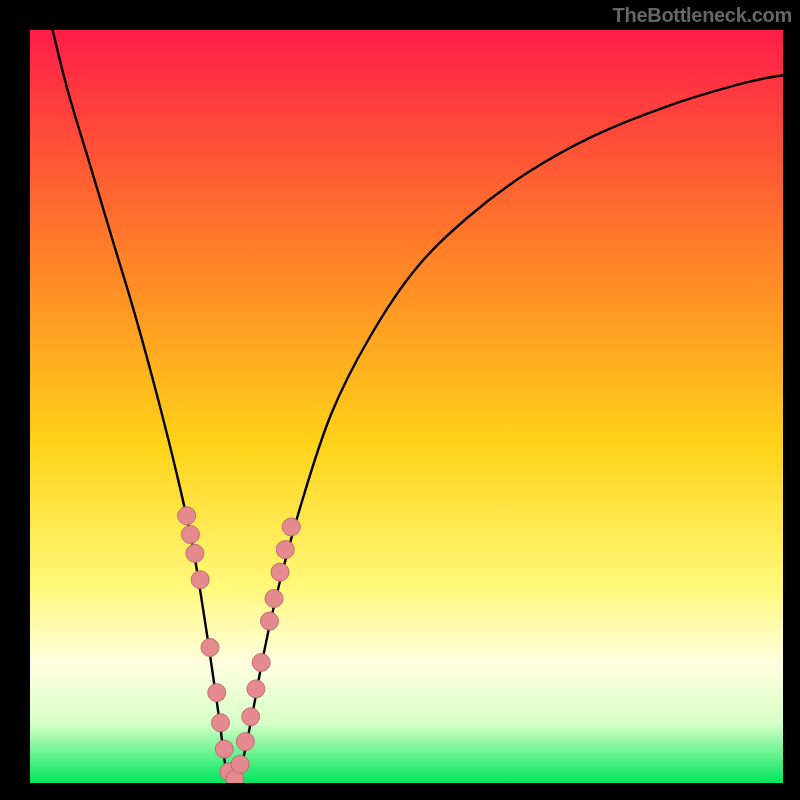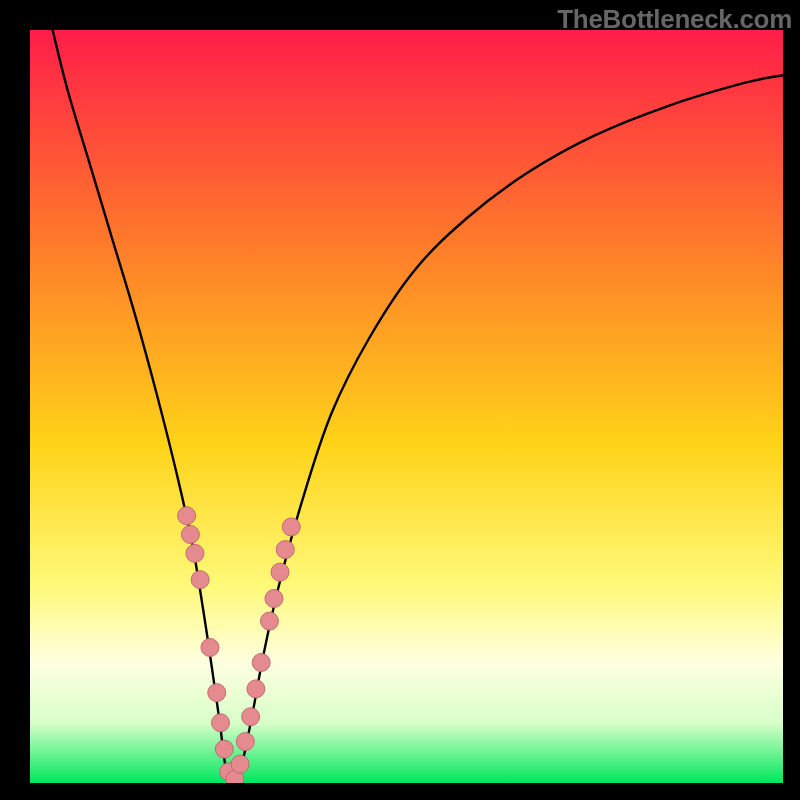--- a/index.html
+++ b/index.html
@@ -22,21 +22,21 @@
     top: 30px;
     width: 753px;
     height: 753px;
     overflow: hidden;
   }
   .attribution {
     position: absolute;
     top: 4px;
     right: 8px;
     color: #666;
-    font-size: 26px;
+    font-size: 20px;
     font-weight: 600;
     letter-spacing: -0.3px;
   }
   svg { display: block; }
 </style>
 </head>
 <body>
 
 <div class="frame">
 

